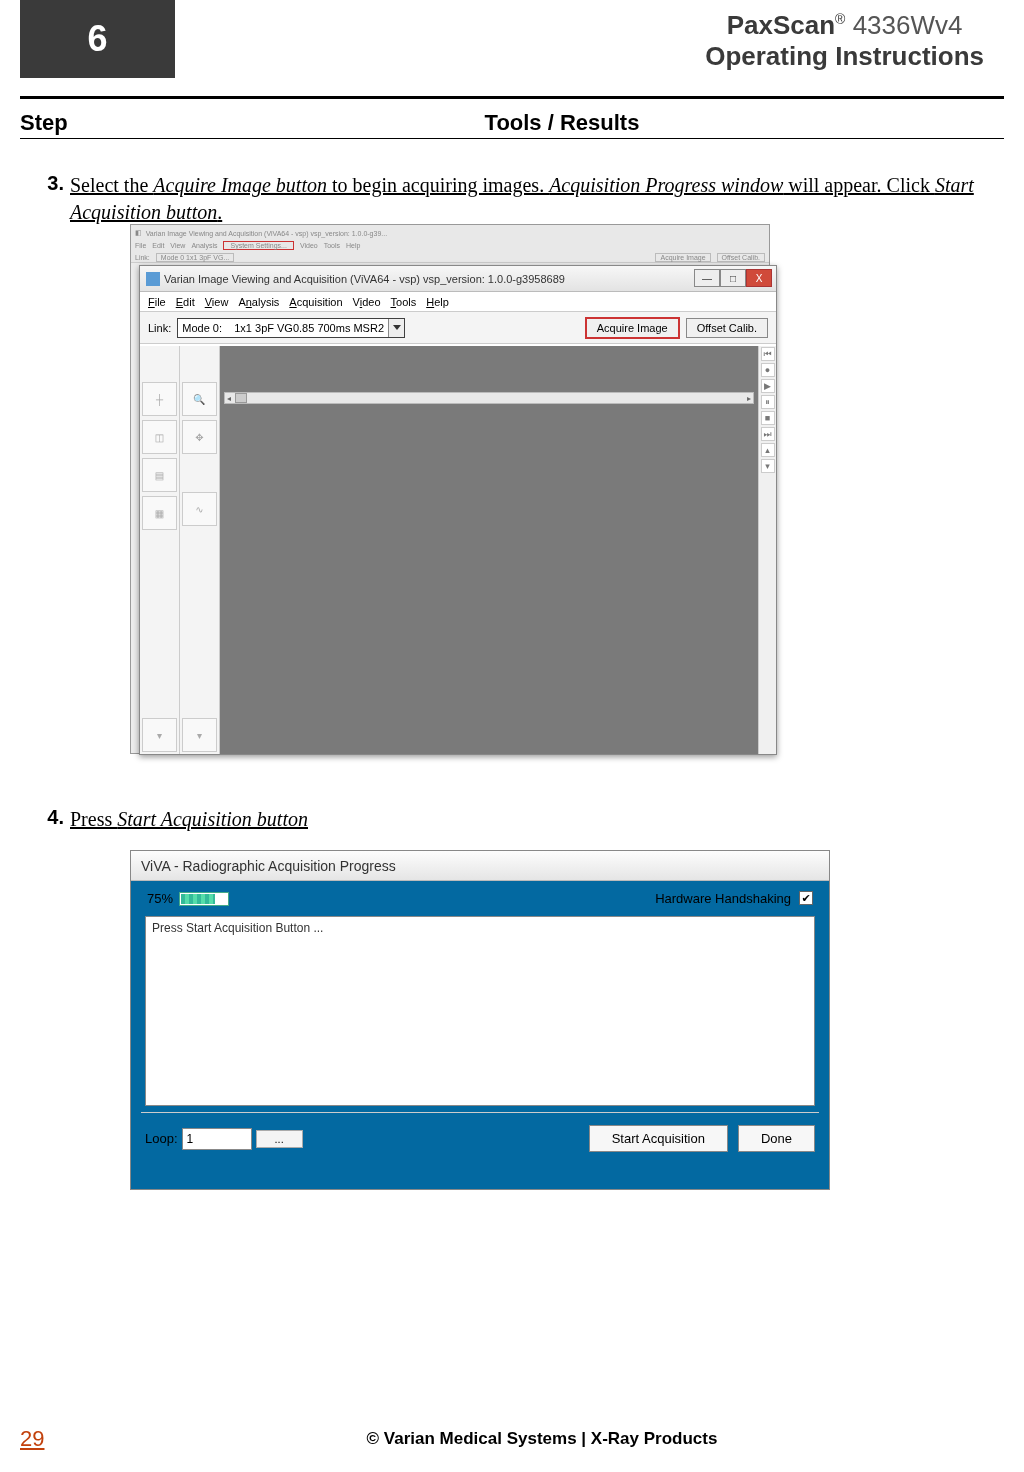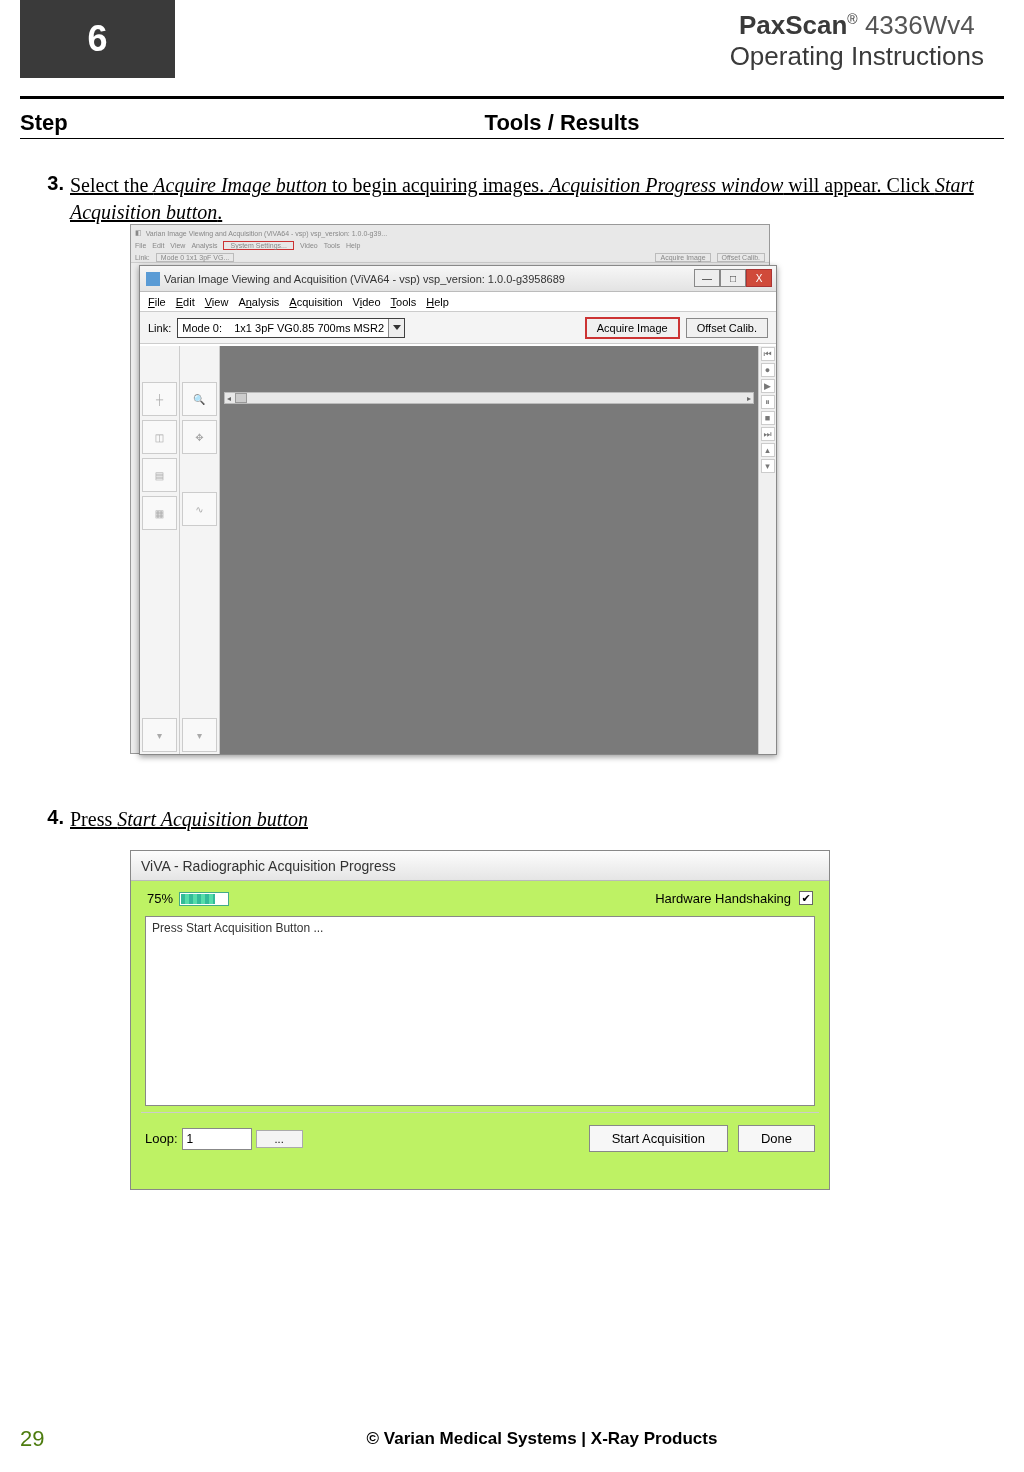--- a/index.html
+++ b/index.html
@@ -27,21 +27,21 @@
   .header-title {
     position: absolute;
     top: 10px; right: 40px;
     text-align: center;
     font-family: Arial, Helvetica, sans-serif;
     color: #3a3a3a;
   }
   .header-title .line1 { font-size: 26px; font-weight: 400; }
   .header-title .line1 sup { font-size: 14px; vertical-align: super; }
   .header-title .line1 .model { font-weight: 400; color: #555; }
-  .header-title .line2 { font-size: 26px; font-weight: 400; }
+  .header-title .line2 { font-size: 26px; font-weight: 700; }
   .hr-top {
     position: absolute;
     top: 96px; left: 20px; right: 20px;
     border-top: 3px solid #000;
   }
   .table-head {
     position: absolute;
     top: 110px; left: 20px; right: 20px;
     border-bottom: 1.5px solid #000;
     display: flex;
@@ -153,21 +153,21 @@
   .shot1 .canvas .scroll .ra { position:absolute; right:2px; font-size:8px; color:#666; }
   .shot1 .rightbar { width:18px; background:#f0f0f0; border-left:1px solid #ccc; display:flex; flex-direction:column; align-items:center; }
   .shot1 .rightbar span { font-size:9px; color:#777; border:1px solid #ccc; width:14px; height:14px; margin:1px 0; display:flex; align-items:center; justify-content:center; background:#fff; }
   .shot1 .imgstats { position:absolute; top:82px; left:6px; font-size:10px; color:#aaa; border:1px solid #ddd; padding:2px 6px; background:#f4f4f4; font-family: Tahoma, sans-serif; }
 
   
   .shot2 {
     position: absolute;
     top: 850px; left: 130px;
     width: 700px; height: 340px;
-    background: #bef264;
+    background: #0369a1;
     border: 1px solid #888;
     font-family: Tahoma, "Segoe UI", sans-serif;
   }
   .shot2 .titlebar2 {
     height: 30px;
     background: linear-gradient(#fdfdfd,#e5e5e5);
     border-bottom: 1px solid #bbb;
     display:flex; align-items:center;
     padding: 0 10px;
     font-size: 14px;
@@ -205,21 +205,21 @@
   .shot2 .rbtns { display:flex; gap:10px; }
   .shot2 .btn2 { border:1px solid #888; background:#f7f7f7; padding:5px 22px; font-size:13px; }
 
   .footer {
     position: absolute;
     bottom: 20px; left: 20px; right: 20px;
     display: flex;
     align-items: center;
     font-family: Arial, Helvetica, sans-serif;
   }
-  .footer .pn { font-size: 22px; color:#4d7c0f; width: 60px; }
+  .footer .pn { font-size: 22px; color:#c2410c; width: 60px; text-decoration: underline; }
   .footer .cp { flex:1; text-align:center; font-weight:bold; font-size:17px; }
 </style>
 </head>
 <body>
 
 <div class="chapter-tab">6</div>
 
 <div class="header-title">
   <div class="line1">
     <b><span>PaxScan</span></b><sup>®</sup>

